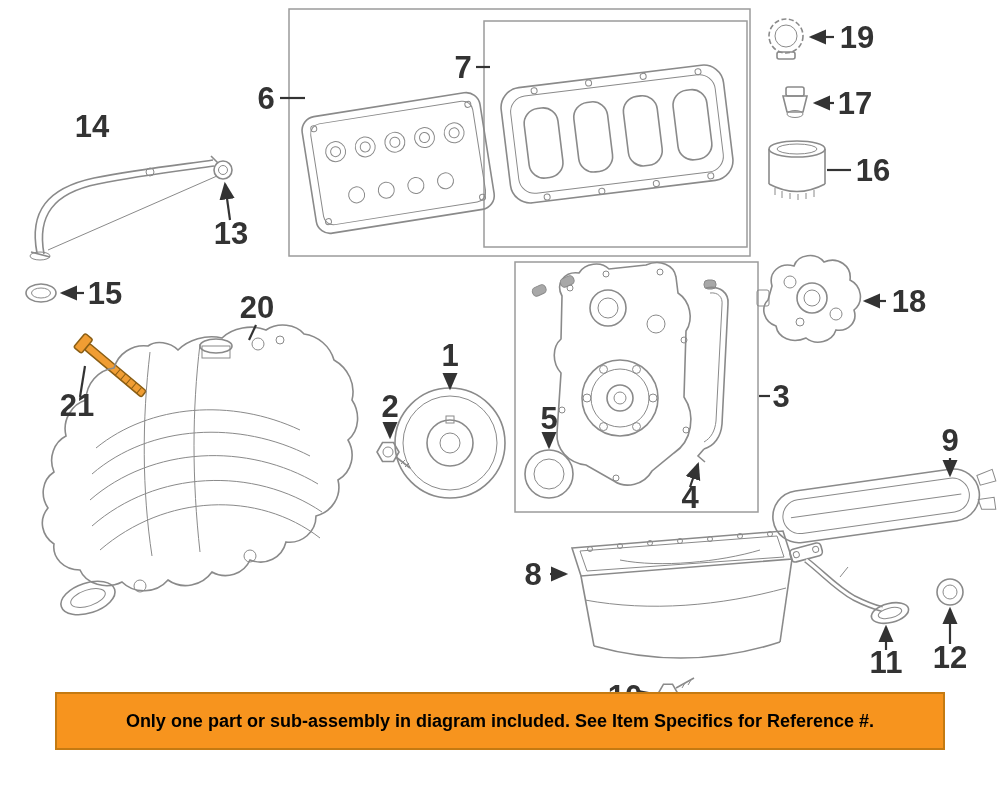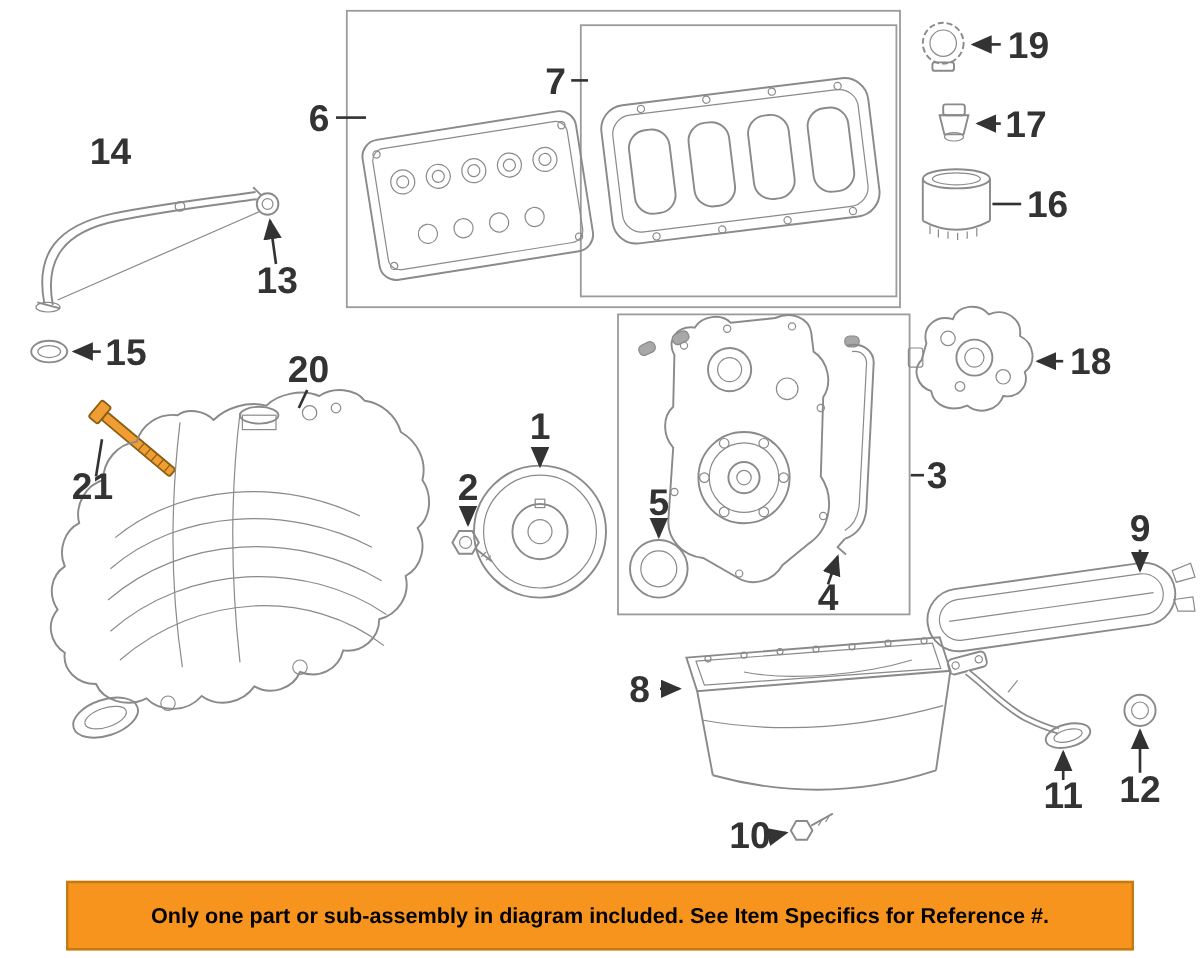--- a/index.html
+++ b/index.html
@@ -10,21 +10,21 @@
   .thin{fill:none;stroke:var(--line,#8a8a8a);stroke-width:1;}
   .box{fill:none;stroke:var(--box,#9b9b9b);stroke-width:1.5;}
   .lbl{font-family:"Liberation Sans",sans-serif;font-size:31px;font-weight:bold;fill:var(--label,#333333);text-anchor:middle;}
   .conn{fill:none;stroke:var(--label,#333333);stroke-width:2.2;}
   .arrowhead{fill:var(--label,#333333);}
   .hl{fill:var(--highlight,#f09d33);stroke:var(--highlight-stroke,#8a5e14);stroke-width:1.5;}
   .hlt{fill:none;stroke:var(--highlight-stroke,#8a5e14);stroke-width:1;}
   .pin{fill:#a8a8a8;stroke:#8a8a8a;stroke-width:1;}
   .tubein{fill:none;stroke:#ffffff;stroke-width:3;}
   .tubeout{fill:none;stroke:var(--line,#8a8a8a);stroke-width:6;}
-  .banner{position:absolute;left:55px;top:734px;width:890px;height:58px;box-sizing:border-box;
+  .banner{position:absolute;left:55px;top:692px;width:890px;height:58px;box-sizing:border-box;
     background:var(--banner-bg,#f7941e);border:2px solid var(--banner-border,#c47a12);
     display:flex;flex-direction:column;align-items:center;justify-content:center;
     color:var(--banner-text,#000000);font-weight:bold;font-size:18px;line-height:23px;
     text-align:center;white-space:nowrap;}
 </style>
 </head>
 <body>
 
 <div class="page">
 

